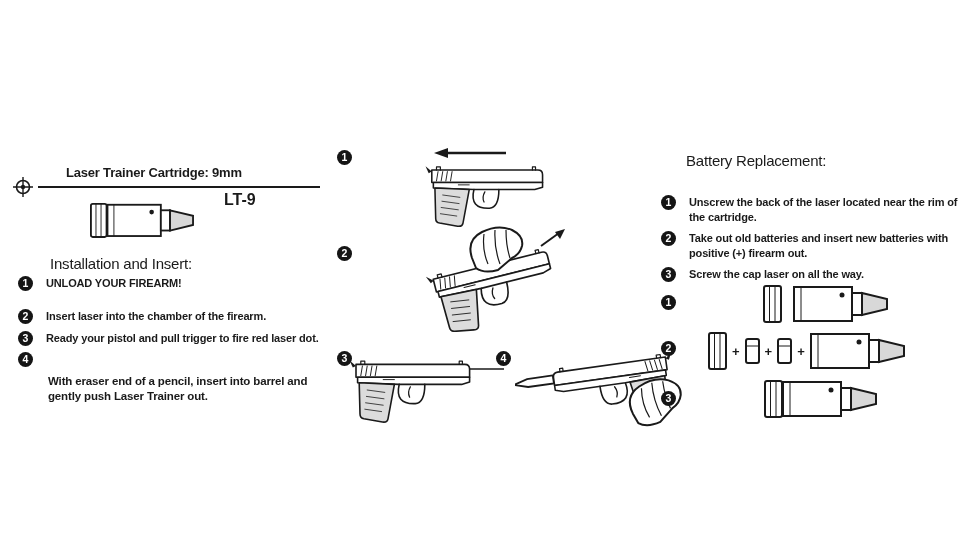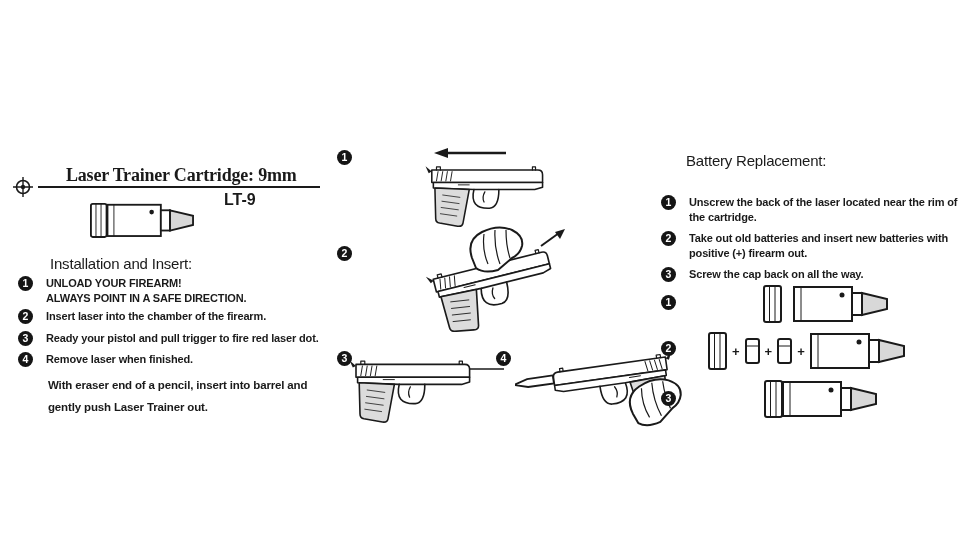--- a/index.html
+++ b/index.html
@@ -1,29 +1,29 @@
 <!DOCTYPE html>
 <html><head>
 <meta charset="utf-8">
 <style>
   * { margin:0; padding:0; box-sizing:border-box; }
   html,body { background:#ffffff; }
   body { font-family:"Liberation Sans", sans-serif; color:#1a1a1a; }
   .sheet { position:relative; width:978px; height:550px; background:#ffffff; overflow:hidden; }
   .abs { position:absolute; }
-  .title { font-size:18px; font-weight:bold; letter-spacing:-0.2px; white-space:nowrap;font-family:Liberation Serif, serif; }
+  .title { font-size:13px; font-weight:bold; letter-spacing:-0.2px; white-space:nowrap; }
   .rule { height:2px; background:#1a1a1a; }
   .model { font-size:16px; font-weight:bold; }
   .h2 { font-size:15px; font-weight:normal; letter-spacing:-0.2px; white-space:nowrap; }
   .badge { display:inline-flex; align-items:center; justify-content:center;
            width:15px; height:15px; border-radius:50%; background:#151515; color:#fff;
            font-size:10.5px; font-weight:bold; flex:0 0 15px; line-height:15px; }
   .step { display:flex; gap:13px; align-items:flex-start; }
   .step-text { font-size:11px; font-weight:bold; line-height:15px; letter-spacing:-0.15px; }
-  .note { font-size:11.5px; font-weight:bold; line-height:22px; letter-spacing:-0.15px; }
+  .note { font-size:11.5px; font-weight:bold; line-height:15px; letter-spacing:-0.15px; }
   .plus { font-size:13px; font-weight:bold; line-height:13px; }
   .batt-row { display:flex; align-items:center; gap:5px; }
   svg { display:block; }
 </style>
 </head>
 <body>
 
 <svg width="0" height="0" style="position:absolute" aria-hidden="true">
   <defs>
     <g id="pistol" fill="#ffffff" stroke="#1a1a1a" stroke-width="2" stroke-linejoin="round" stroke-linecap="round">
@@ -79,37 +79,35 @@
   <svg class="abs" style="left:90px;top:202px" width="106" height="40" viewBox="0 0 106 40">
     <use href="#cartridge-full" transform="scale(0.92)"></use>
   </svg>
 
   <div class="abs h2" style="left:50px;top:255px">Installation and Insert:</div>
 
   <div class="abs step" style="left:18px;top:276px;width:312px">
     <span class="badge">1</span>
     <span class="step-text">
       <span style="display:block">UNLOAD YOUR FIREARM!</span>
-      <span style="display:block">ALWAYS POINT IN A SAFE DIRECTION.</span>
     </span>
   </div>
 
   <div class="abs step" style="left:18px;top:309px;width:312px">
     <span class="badge">2</span>
     <span class="step-text">Insert laser into the chamber of the firearm.</span>
   </div>
 
   <div class="abs step" style="left:18px;top:331px;width:312px">
     <span class="badge">3</span>
     <span class="step-text">Ready your pistol and pull trigger to fire red laser dot.</span>
   </div>
 
   <div class="abs step" style="left:18px;top:352px;width:312px">
     <span class="badge">4</span>
-    <span class="step-text">Remove laser when finished.</span>
   </div>
 
   <div class="abs note" style="left:48px;top:374px;width:284px">With eraser end of a pencil, insert into barrel and gently push Laser Trainer out.</div>
 
   <span class="abs badge" style="left:337px;top:150px">1</span>
   <svg class="abs" style="left:418px;top:146px" width="150" height="82" viewBox="0 0 150 82">
     <g>
       <path d="M88,7 H28" stroke="#1a1a1a" stroke-width="2.4" fill="none"></path>
       <path d="M16,7 L30,2 L30,12 Z" fill="#1a1a1a"></path>
     </g>
@@ -150,21 +148,21 @@
     <span class="step-text">Unscrew the back of the laser located near the rim of the cartridge.</span>
   </div>
 
   <div class="abs step" style="left:661px;top:231px;width:308px">
     <span class="badge">2</span>
     <span class="step-text">Take out old batteries and insert new batteries with positive (+) firearm out.</span>
   </div>
 
   <div class="abs step" style="left:661px;top:267px;width:308px">
     <span class="badge">3</span>
-    <span class="step-text">Screw the cap back on all the way.</span>
+    <span class="step-text">Screw the cap laser on all the way.</span>
   </div>
 
   <span class="abs badge" style="left:661px;top:295px">1</span>
   <svg class="abs" style="left:763px;top:284px" width="135" height="42" viewBox="0 0 135 42">
     <use href="#cart-cap"></use>
     <use href="#cart-body" transform="translate(30,0)"></use>
   </svg>
 
   <span class="abs badge" style="left:661px;top:341px">2</span>
   <div class="abs batt-row" style="left:708px;top:330px;height:42px">

